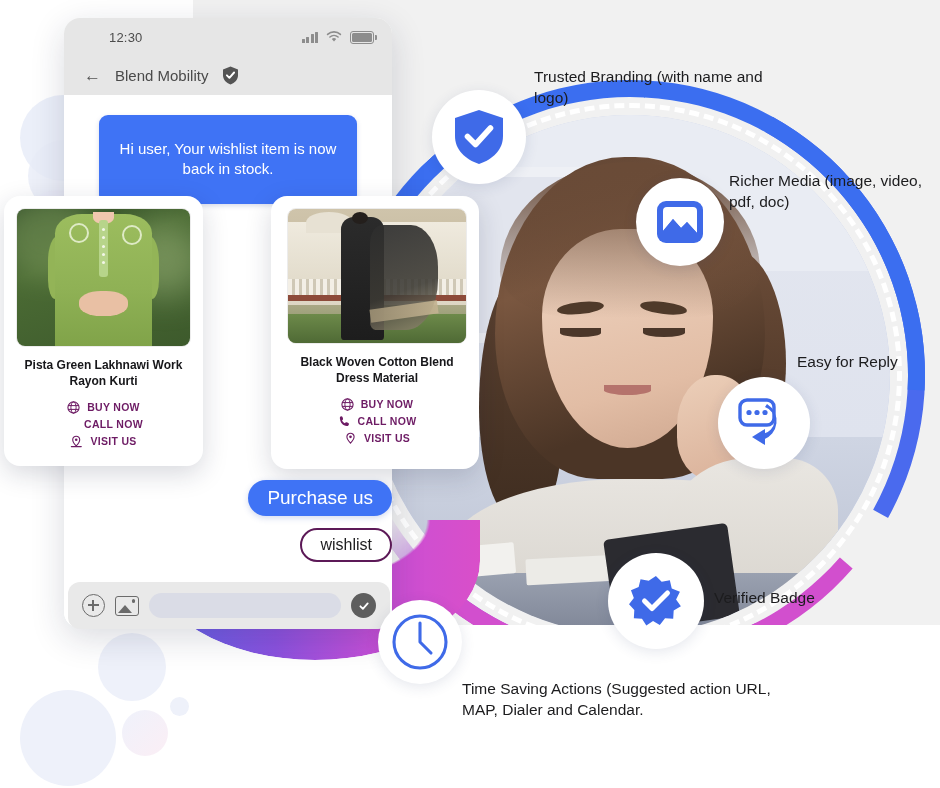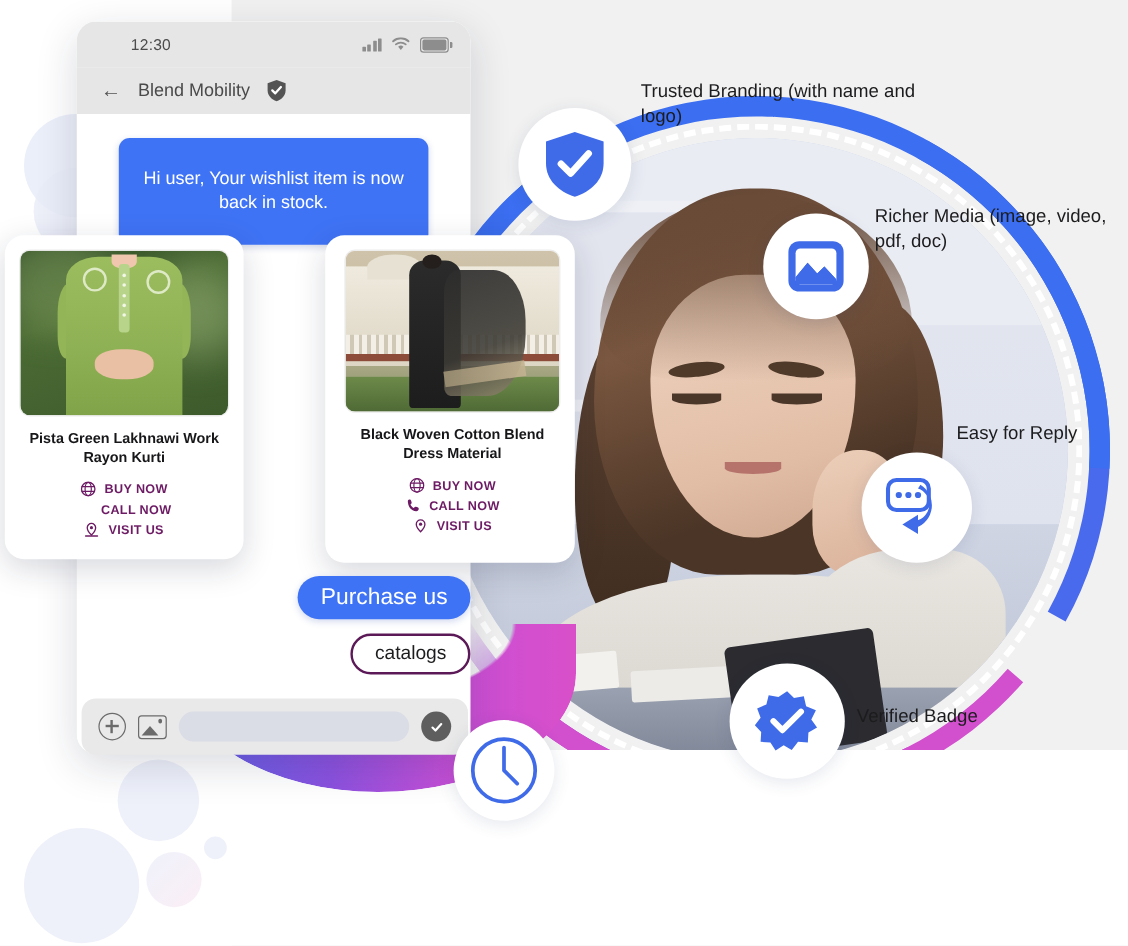--- a/index.html
+++ b/index.html
@@ -184,21 +184,21 @@
   .card-b{left:271px;top:196px;width:208px;height:273px;padding-left:16px;}
   .card-img{
     width:100%;height:136px;border-radius:9px;overflow:hidden;position:relative;
     border:1px solid #ececec;box-sizing:border-box;
   }
   .card-a .card-img{height:139px;}
   .card-title{
     margin-top:11px;font-size:12px;font-weight:bold;color:#17171a;line-height:1.3;
   }
   .card-actions{margin-top:12px;display:flex;flex-direction:column;align-items:center;gap:4px;}
-  .act{display:flex;align-items:center;gap:7px;color:#6d1b64;font-size:10.5px;font-weight:bold;letter-spacing:.3px;}
+  .act{display:flex;align-items:flex-start;gap:7px;color:#6d1b64;font-size:10.5px;font-weight:bold;letter-spacing:.3px;}
   .act .ico{width:13px;height:13px;display:flex;align-items:center;justify-content:center;}
   .act .ico.blank{opacity:0;}
   .act svg{display:block;}
 
   
   .img-green{position:absolute;inset:0;background:linear-gradient(160deg,#2e4a26 0%,#4b6b34 35%,#3d5a2c 100%);overflow:hidden;}
   .img-green .blur1{position:absolute;left:-10%;top:-10%;width:55%;height:60%;background:#7d9a5c;border-radius:50%;filter:blur(14px);opacity:.55;}
   .img-green .blur2{position:absolute;right:-8%;top:10%;width:45%;height:55%;background:#9fb77e;border-radius:50%;filter:blur(16px);opacity:.5;}
   .img-green .kurti{
     position:absolute;left:22%;top:4%;width:56%;height:100%;
@@ -467,21 +467,21 @@
         <span>VISIT US</span>
       </div>
     </div>
   </div>
 
   <div class="chips">
     <div class="chip-row">
       <div class="chip-primary">Purchase us</div>
     </div>
     <div class="chip-row r2">
-      <div class="chip-outline">catalogs</div>
+      <div class="chip-outline">wishlist</div>
     </div>
   </div>
 
   <div class="inputbar">
     <div class="ib-plus"></div>
     <div class="ib-img"></div>
     <div class="ib-field"></div>
     <div class="ib-send">
       <svg width="14" height="14" viewBox="0 0 14 14">
         <path d="M3.4 7.3 L5.9 9.8 L10.7 4.4" stroke="#ffffff" stroke-width="1.8" fill="none" stroke-linecap="round" stroke-linejoin="round"></path>
@@ -526,14 +526,15 @@
     </svg>
   </div>
   <div class="label l-verified">Verified Badge</div>
 
   <div class="badge b-clock">
     <svg width="60" height="60" viewBox="0 0 60 60">
       <circle cx="30" cy="30" r="26" fill="none" stroke="#3f6ae8" stroke-width="3.1"></circle>
       <path d="M30 11 L30 30 L41 41" stroke="#3f6ae8" stroke-width="3.1" fill="none" stroke-linecap="round" stroke-linejoin="round"></path>
     </svg>
   </div>
+  <div class="label l-clock">Time Saving Actions (Suggested action URL, MAP, Dialer and Calendar.</div>
 
 </div>
 
 </body></html>

